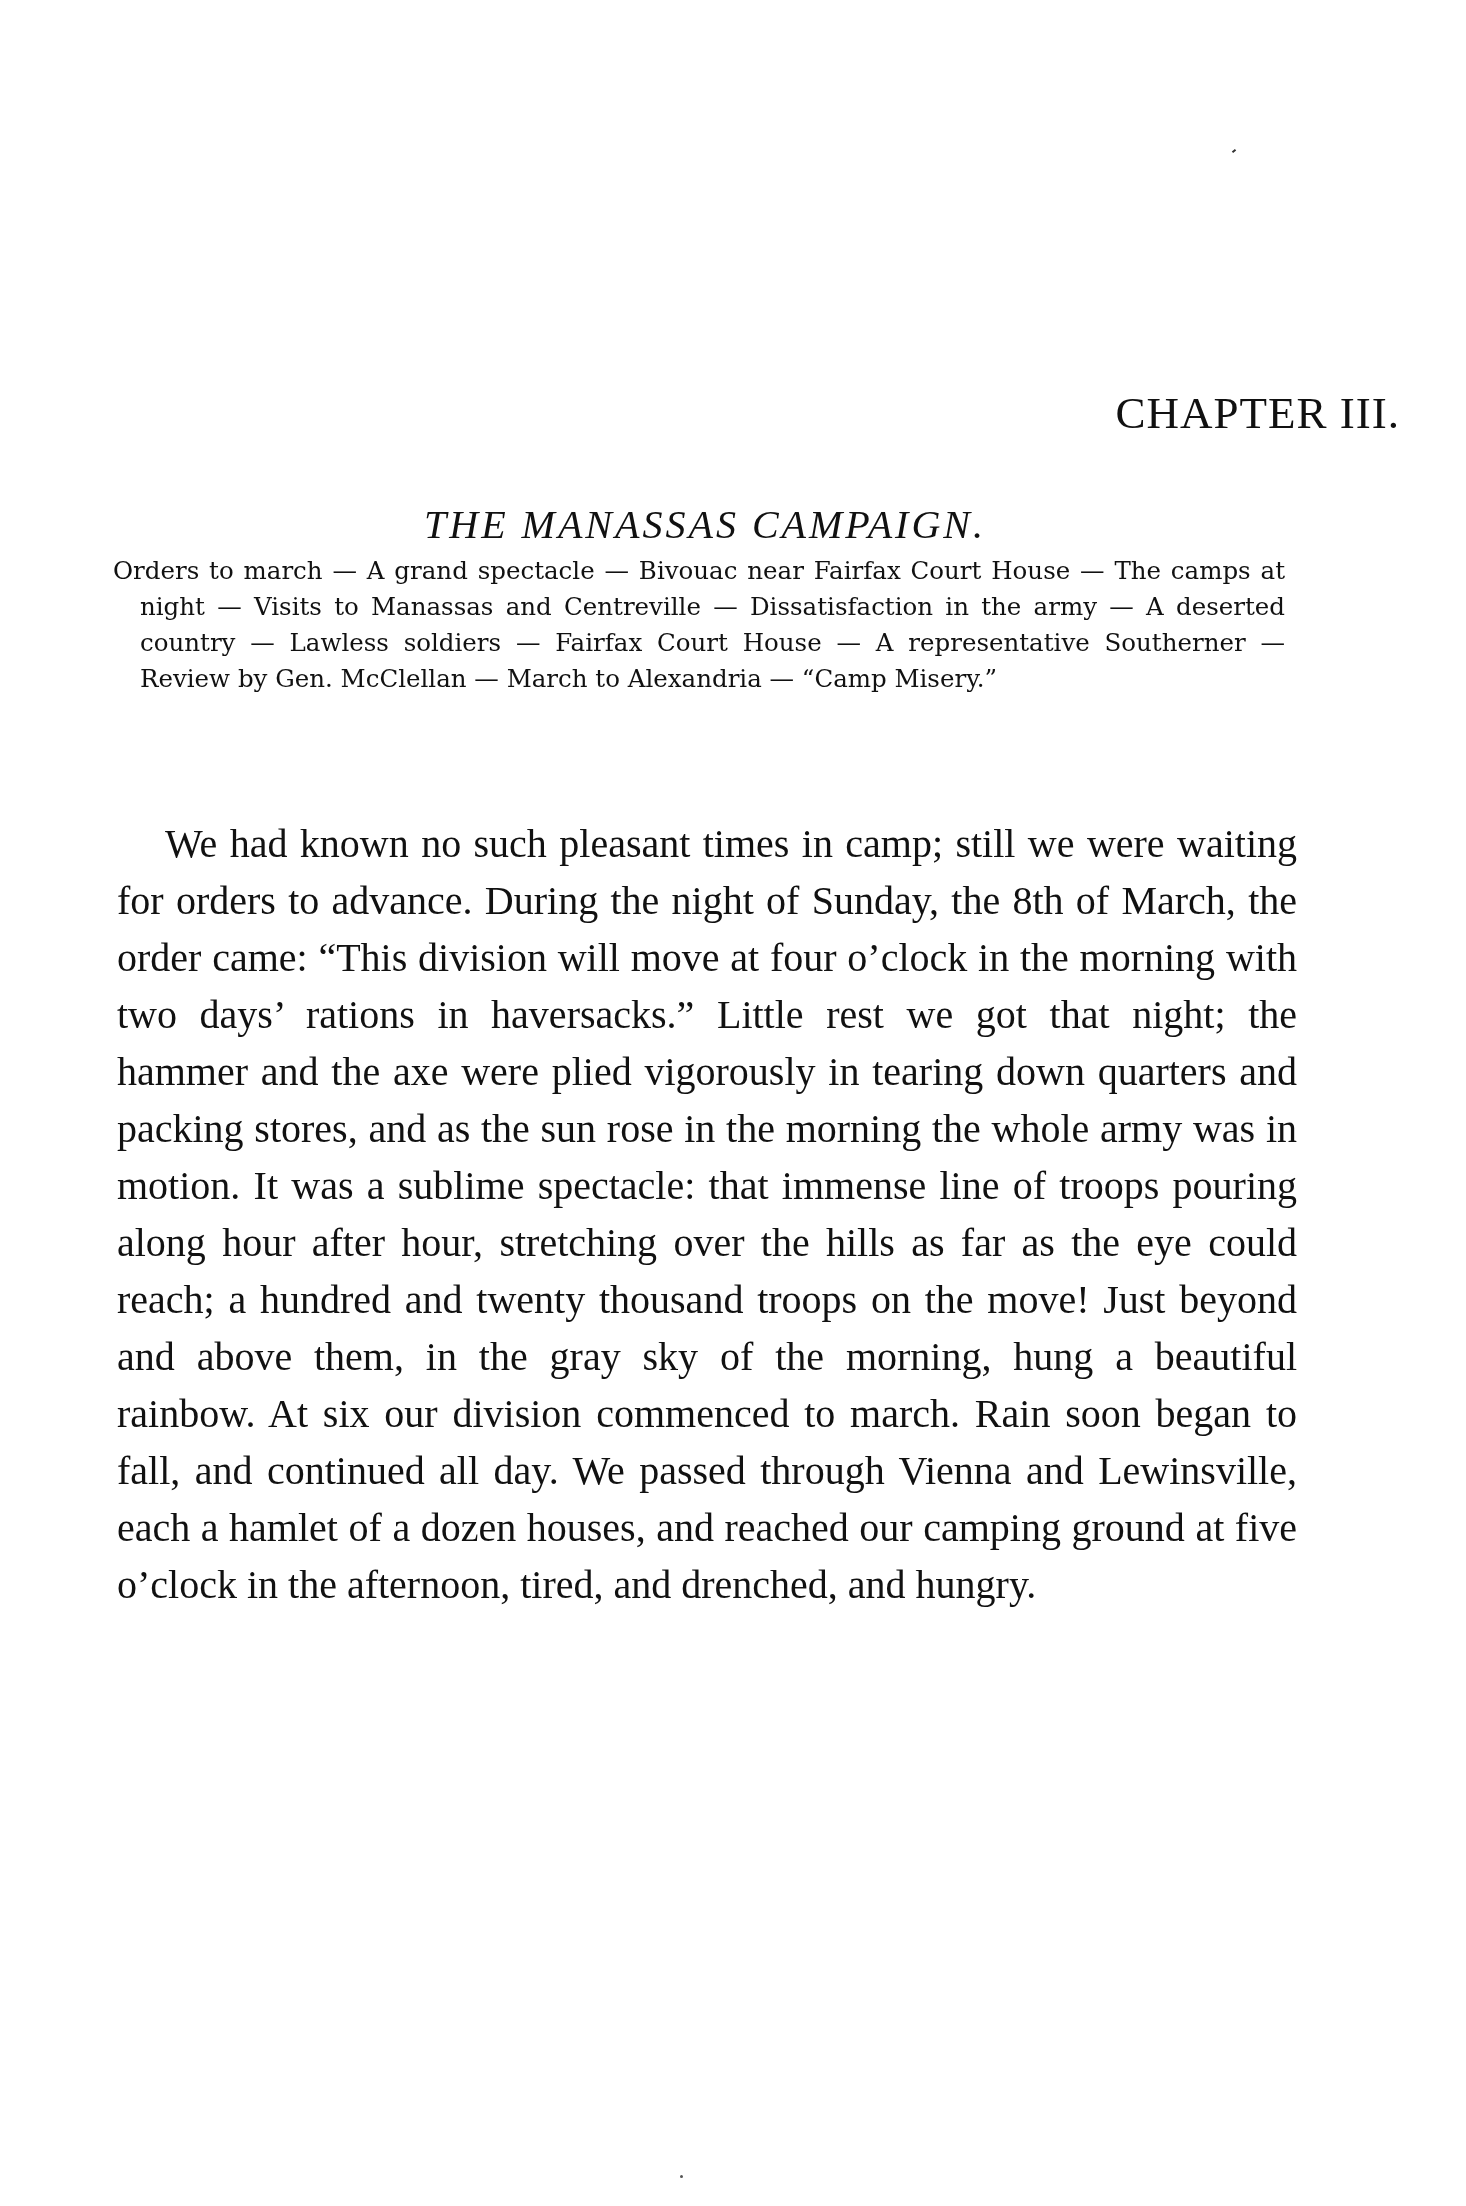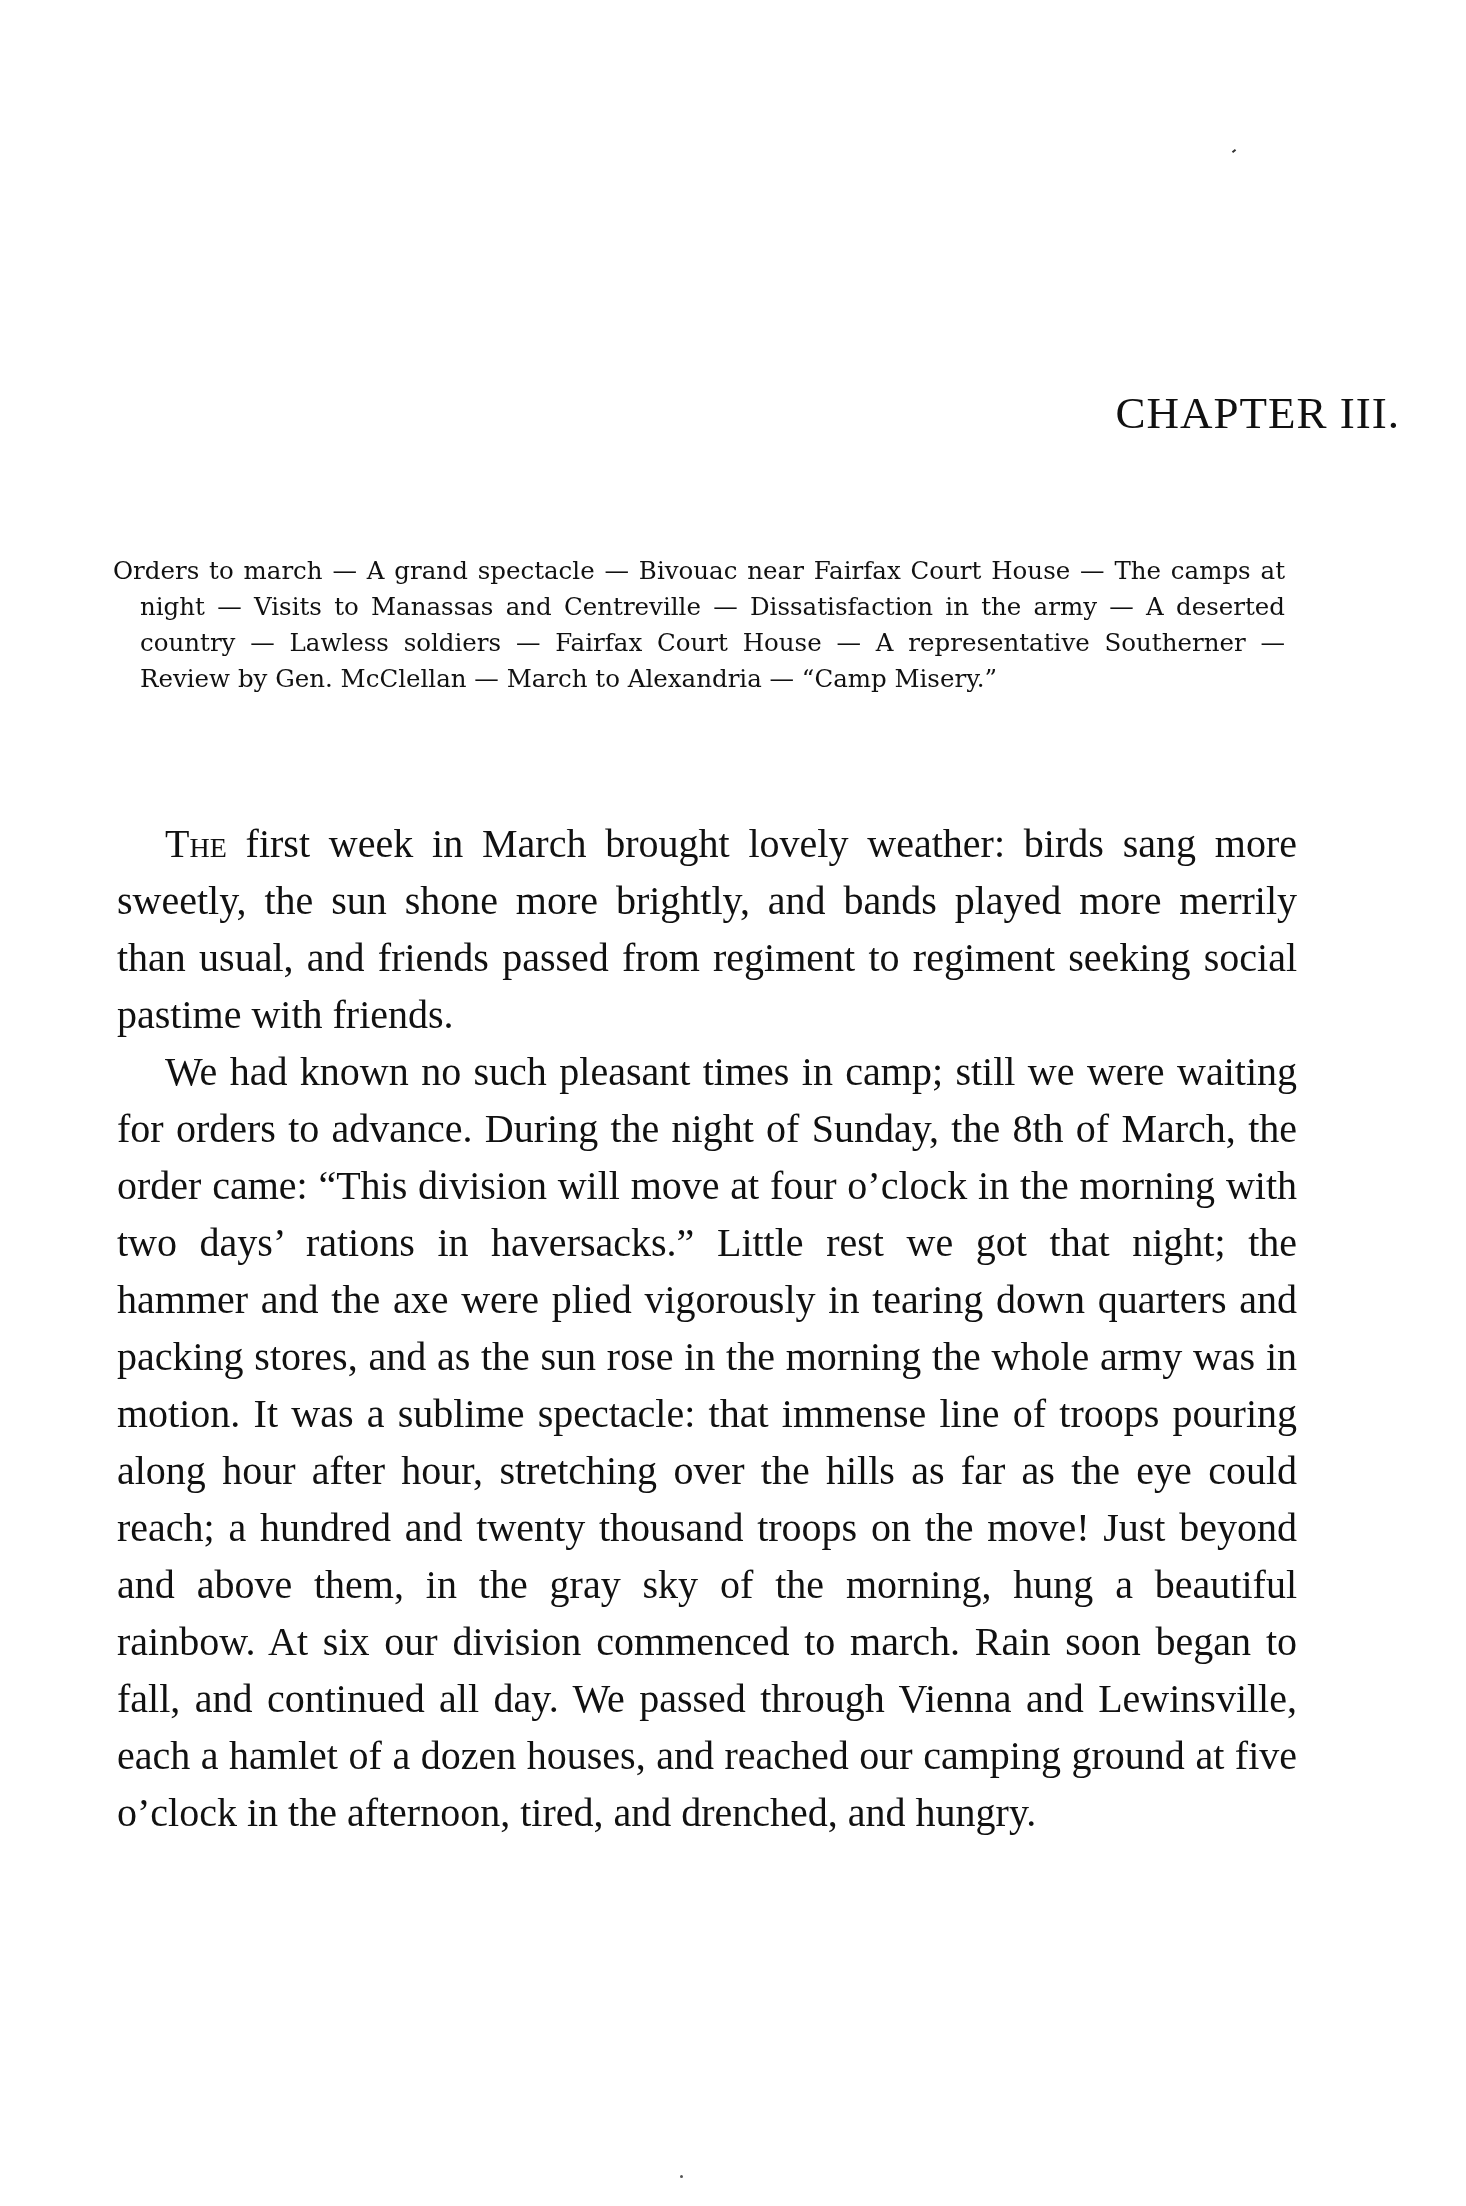--- a/index.html
+++ b/index.html
@@ -97,22 +97,22 @@
       border-radius: 50%;
     }
   </style>
 </head>
 <body>
 
 <div class="page">
   <div class="speck"></div>
 
   <h1 class="chapter-heading">CHAPTER III.</h1>
+  <h2 class="chapter-subtitle">THE MANASSAS CAMPAIGN.</h2>
 
   <p class="summary">Orders to march — A grand spectacle — Bivouac near Fairfax Court House — The camps at night — Visits to Manassas and Centreville — Dissatisfaction in the army — A deserted country — Lawless soldiers — Fairfax Court House — A representative Southerner — Review by Gen. McClellan — March to Alexandria — “Camp Misery.”</p>
 
   <div class="body-text">
-    <p><span class="smallcaps">The</span><span> first week in March brought lovely weather: birds sang more sweetly, the sun shone more brightly, and bands played more merrily than usual, and friends passed from regiment to regiment seeking social pastime with friends.</span></p>
     <p><span class="smallcaps"></span><span>We had known no such pleasant times in camp; still we were waiting for orders to advance. During the night of Sunday, the 8th of March, the order came: “This division will move at four o’clock in the morning with two days’ rations in haversacks.” Little rest we got that night; the hammer and the axe were plied vigorously in tearing down quarters and packing stores, and as the sun rose in the morning the whole army was in motion. It was a sublime spectacle: that immense line of troops pouring along hour after hour, stretching over the hills as far as the eye could reach; a hundred and twenty thousand troops on the move! Just beyond and above them, in the gray sky of the morning, hung a beautiful rainbow. At six our division commenced to march. Rain soon began to fall, and continued all day. We passed through Vienna and Lewinsville, each a hamlet of a dozen houses, and reached our camping ground at five o’clock in the after­noon, tired, and drenched, and hungry.</span></p>
   </div>
 
   <div class="footer-speck"></div>
 </div>
 
 </body></html>

